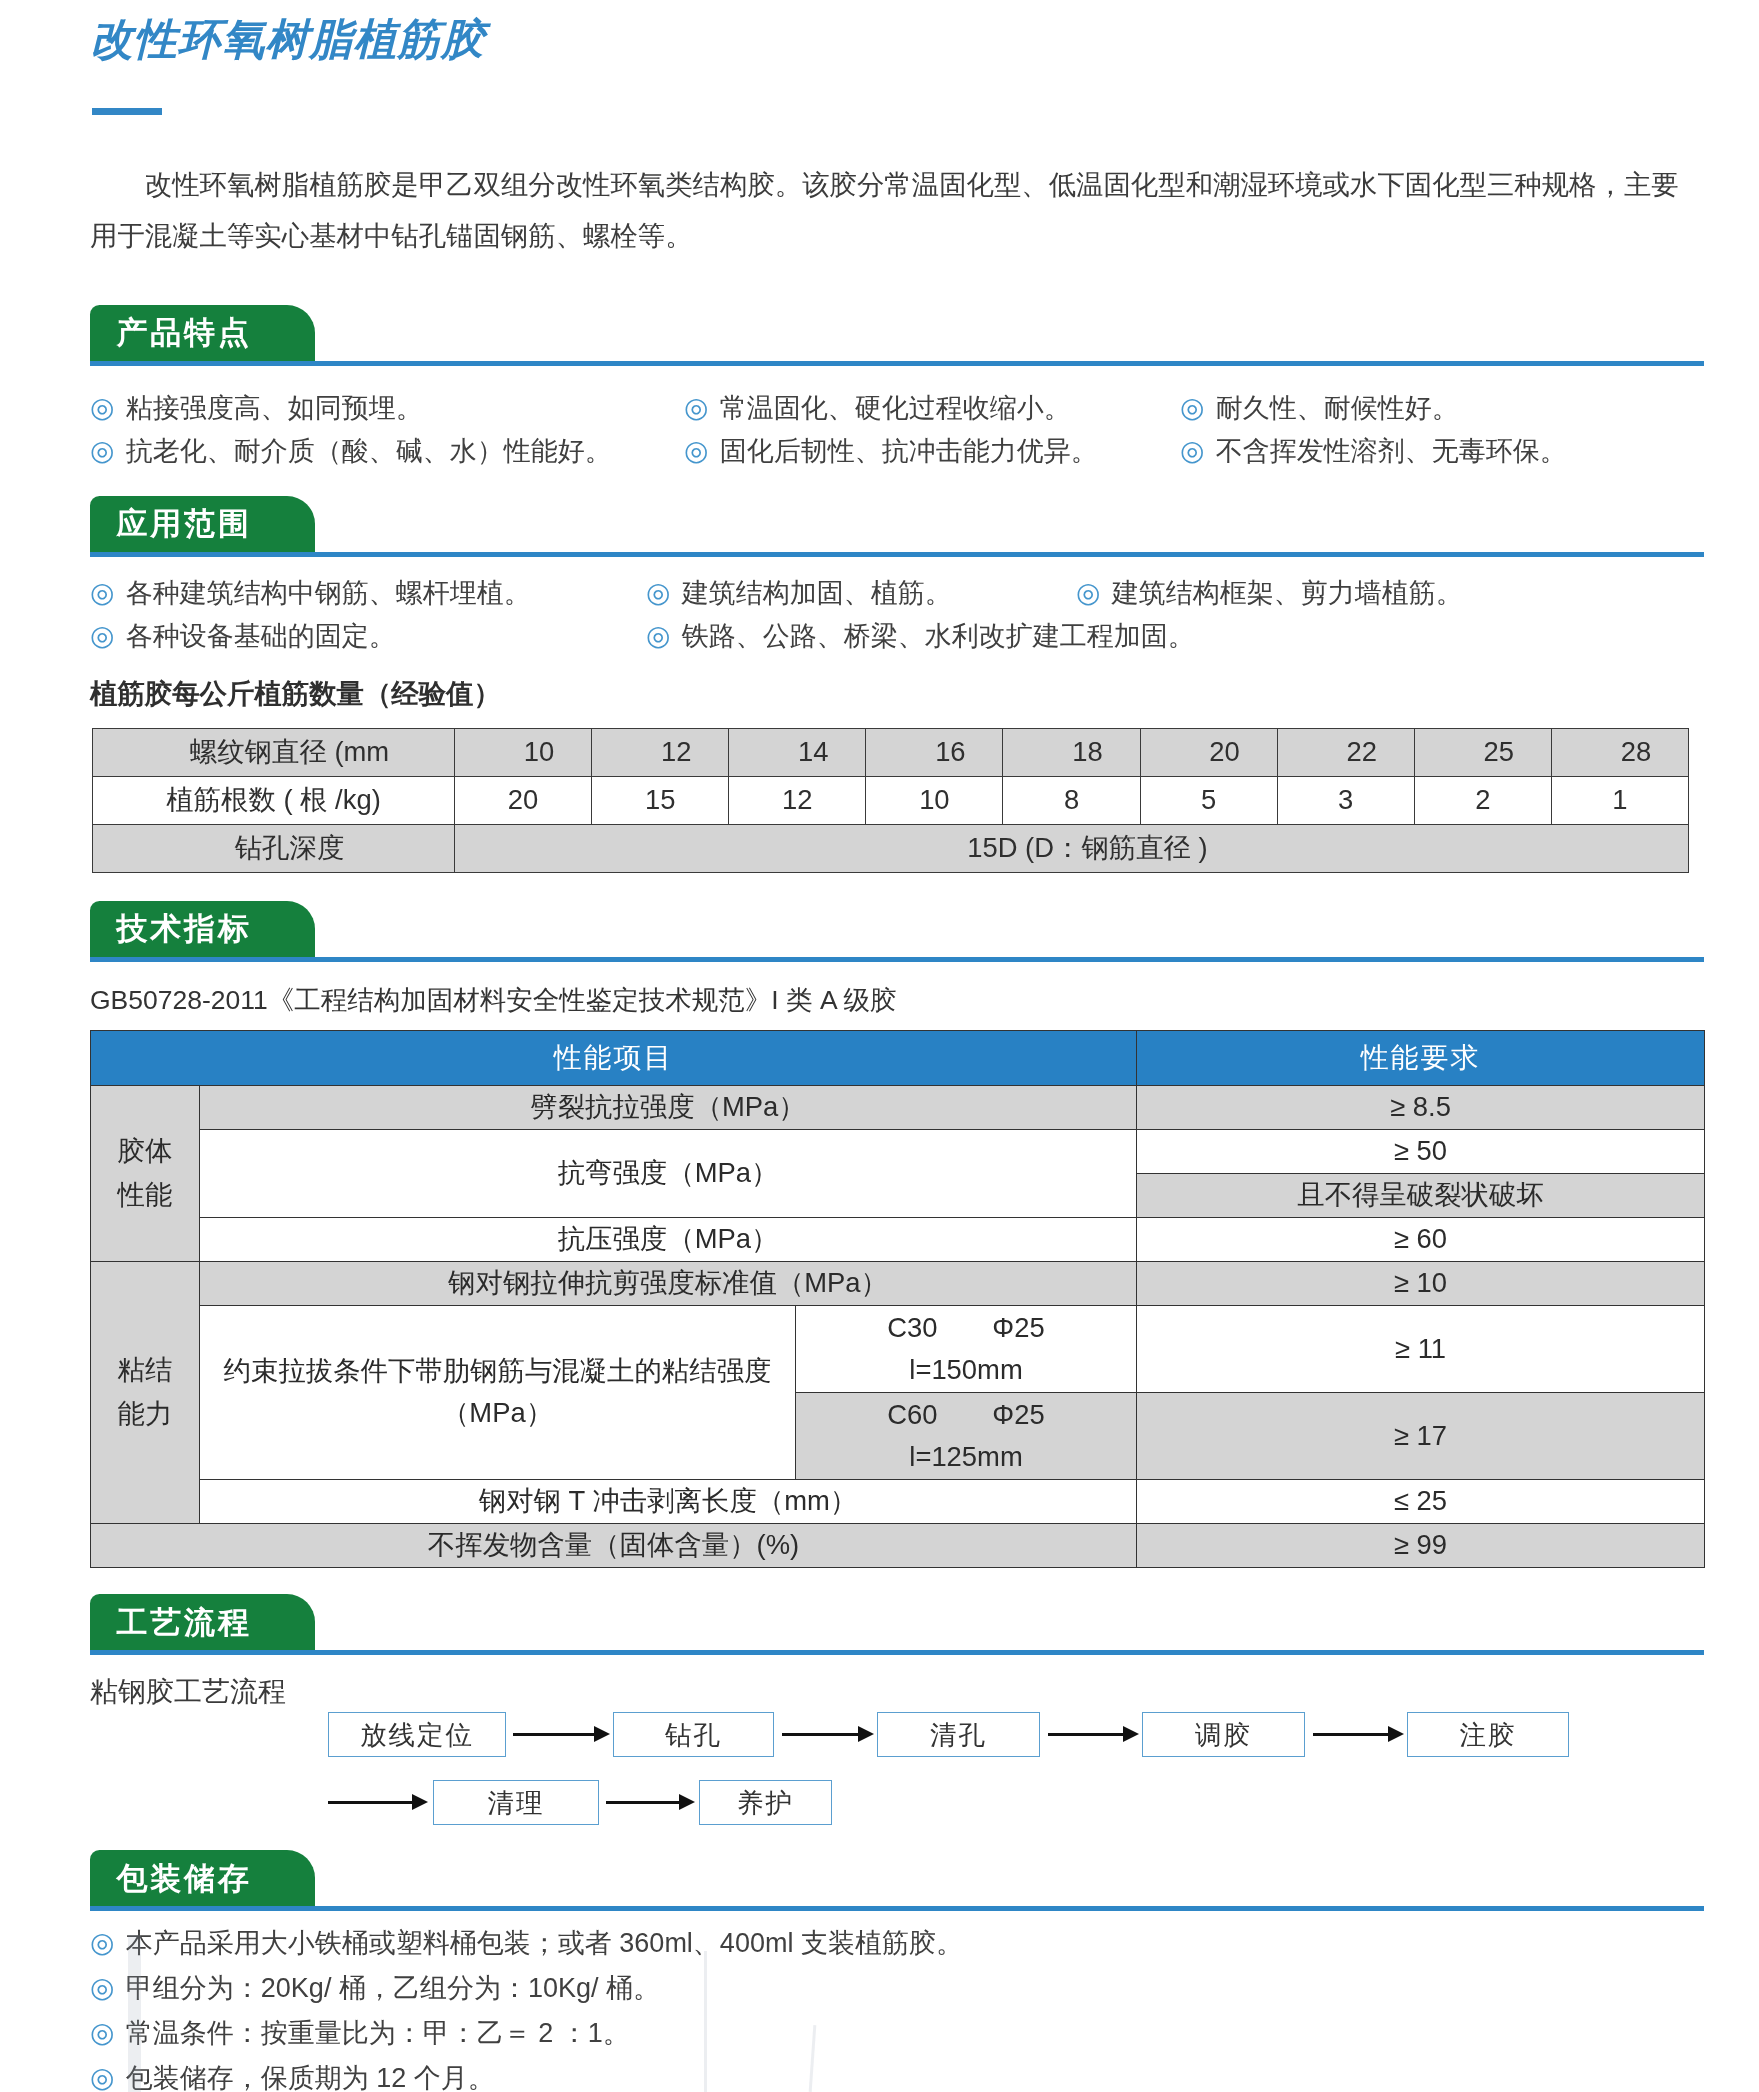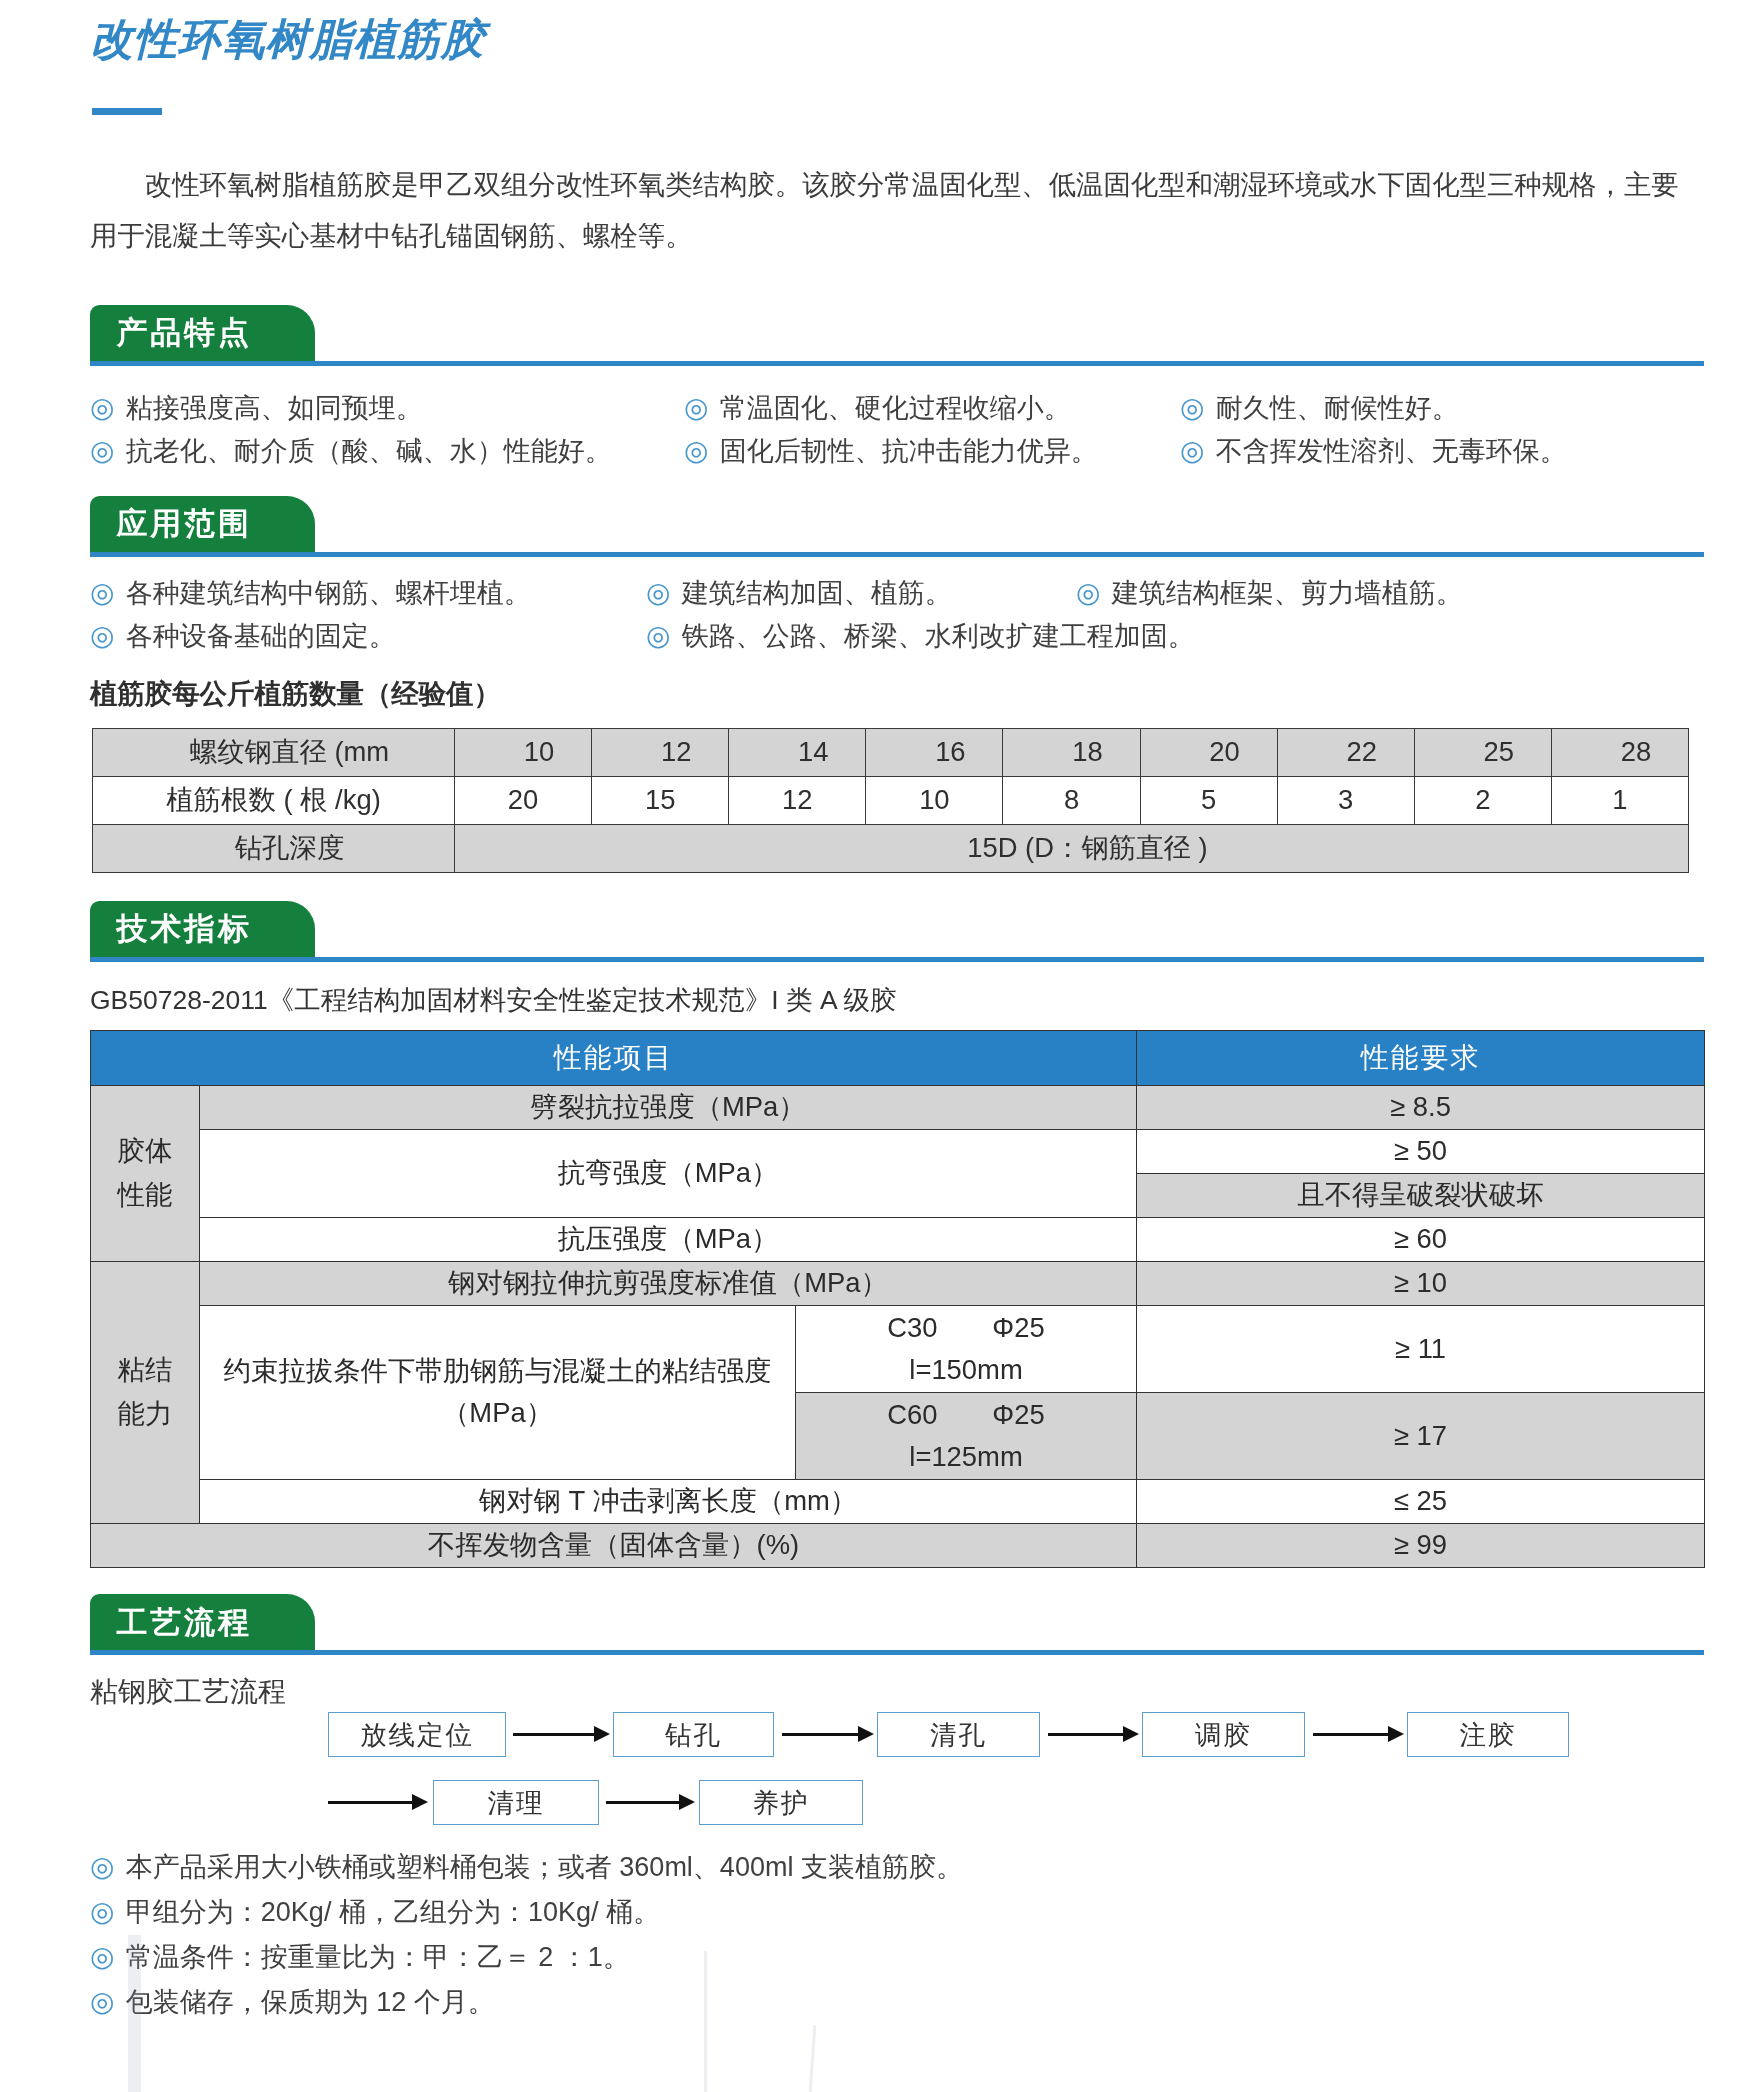--- a/index.html
+++ b/index.html
@@ -46,21 +46,21 @@
 
   .flow-label { margin:17px 0 0 90px; font-size:28px; line-height:40px; color:#3a3a3a; }
   .flow { position:relative; margin-left:90px; width:1614px; height:123px; }
   .fbox { position:absolute; height:45px; border:1.9px solid #5b9fd0; background:#fff; display:flex; align-items:center; justify-content:center; font-size:26.5px; color:#333; letter-spacing:1.9px; }
   .fb1 { left:238px; top:0; width:178px; }
   .fb2 { left:523px; top:0; width:161px; }
   .fb3 { left:787px; top:0; width:163px; }
   .fb4 { left:1052px; top:0; width:163px; }
   .fb5 { left:1317px; top:0; width:162px; }
   .fb6 { left:343px; top:68px; width:166px; }
-  .fb7 { left:609px; top:68px; width:164px; }
+  .fb7 { left:609px; top:68px; width:133px; }
   .farrow { position:absolute; height:2.8px; background:#111; }
   .farrow::after { content:""; position:absolute; right:-16px; top:-7.6px; width:0; height:0; border-left:16px solid #111; border-top:8.5px solid transparent; border-bottom:8.5px solid transparent; }
   .fa1 { left:423px; top:21px; width:81px; }
   .fa2 { left:692px; top:21px; width:76px; }
   .fa3 { left:958px; top:21px; width:75px; }
   .fa4 { left:1223px; top:21px; width:75px; }
   .fa5 { left:238px; top:89px; width:84px; }
   .fa6 { left:516px; top:89px; width:73px; }
 
   .storage-list { margin:9.5px 0 0 90px; width:1614px; }
@@ -268,20 +268,23 @@
     <div class="farrow fa3"></div>
     <div class="fbox fb4">调胶</div>
     <div class="farrow fa4"></div>
     <div class="fbox fb5">注胶</div>
     <div class="farrow fa5"></div>
     <div class="fbox fb6">清理</div>
     <div class="farrow fa6"></div>
     <div class="fbox fb7">养护</div>
   </div>
 
+  <div class="section-head mt-storage">
+    <div class="tab">包装储存</div>
+  </div>
   <div class="storage-list">
     <div class="storage-item">
         <span class="dot">◎</span>
         <span class="bullet-text">本产品采用大小铁桶或塑料桶包装；或者 360ml、400ml 支装植筋胶。</span>
       </div>
     <div class="storage-item">
         <span class="dot">◎</span>
         <span class="bullet-text">甲组分为：20Kg/ 桶，乙组分为：10Kg/ 桶。</span>
       </div>
     <div class="storage-item">

